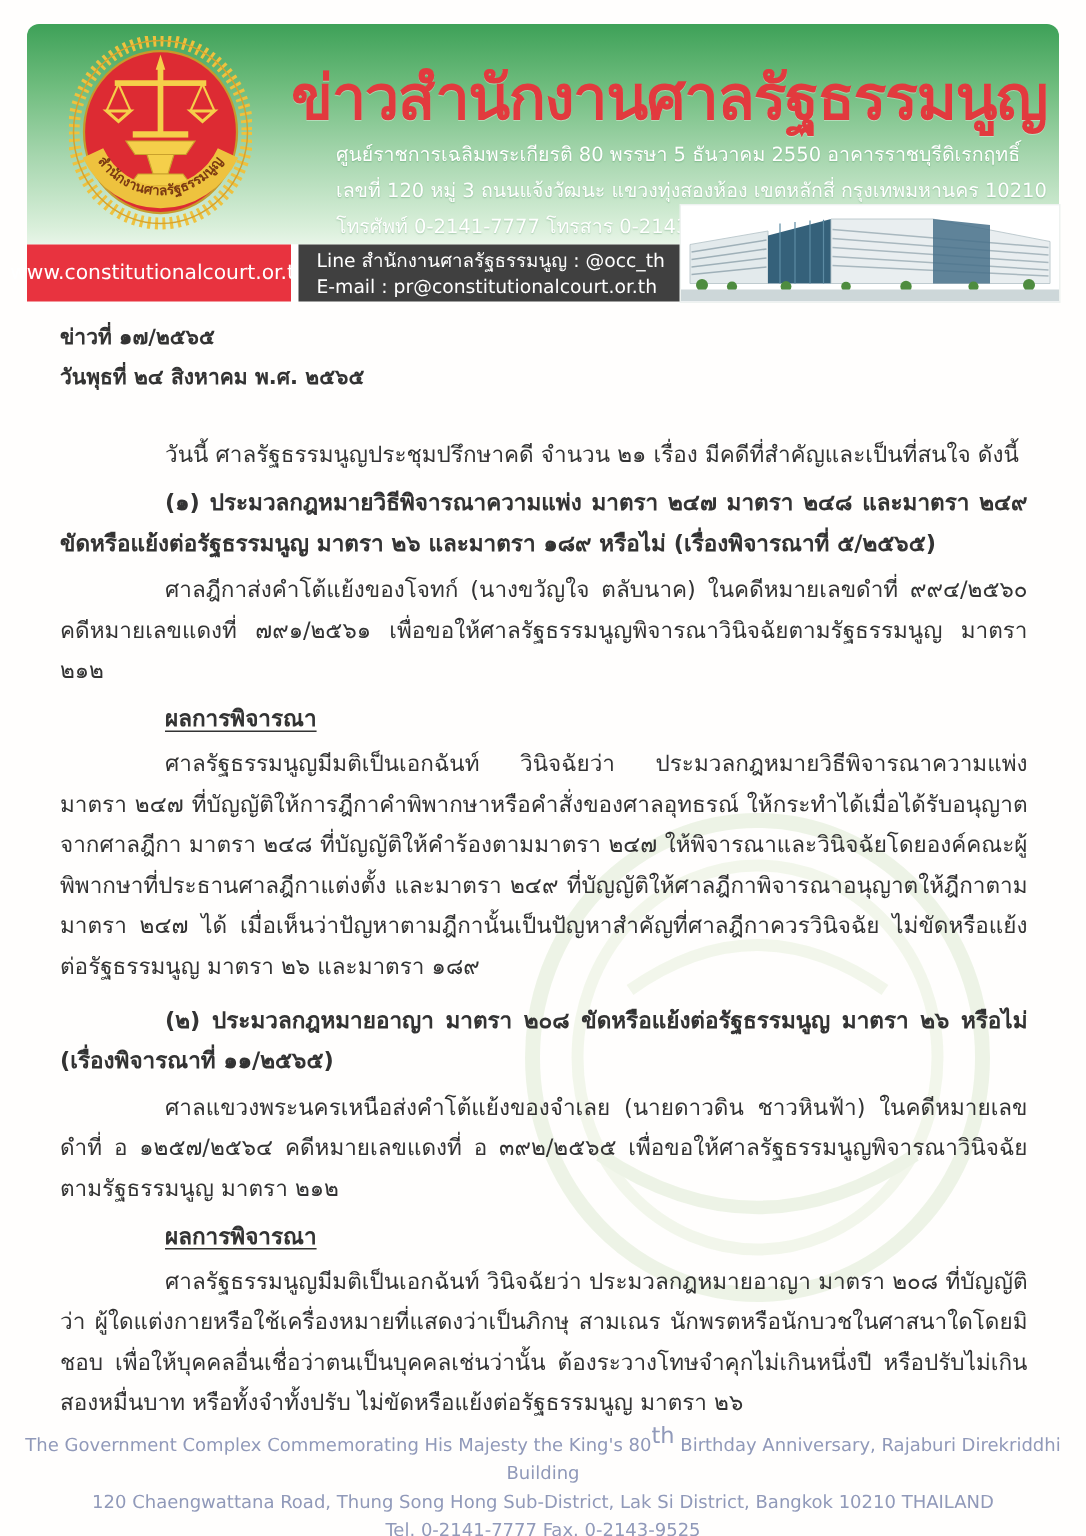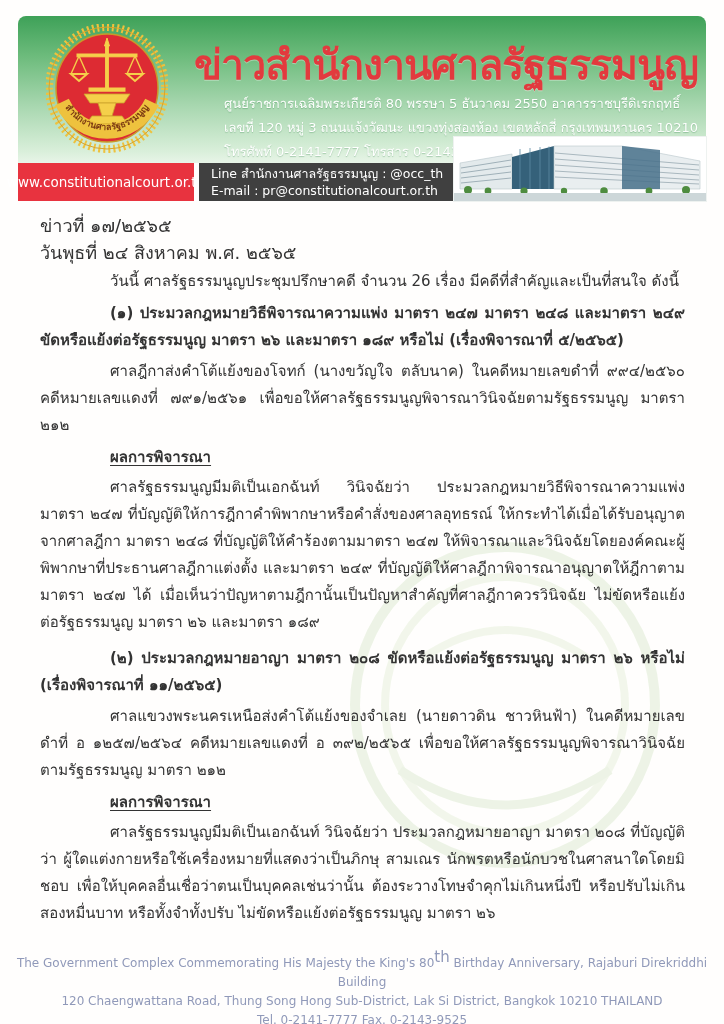--- a/index.html
+++ b/index.html
@@ -82,23 +82,23 @@
     width: 645px;
     color: #333333;
     font-size: 15px;
     line-height: 27px;
   }
   .doc-body p { text-align: justify; text-indent: 70px; }
   .intro-quote { text-indent: 34px; margin-bottom: 8px; }
   .meta-line {
     text-align: right; text-indent: 0 !important;
     padding-right: 64px;
-    font-weight: normal; font-size: 18px;
-  }
-  .meta-date { margin-bottom: 2px; }
+    font-weight: bold; font-size: 14px;
+  }
+  .meta-date { margin-bottom: 24px; }
   .opening { margin-bottom: 5px; }
   .case-heading { font-weight: bold; margin-bottom: 4px; }
   .case-detail { margin-bottom: 5px; }
   .result-heading {
     text-indent: 0 !important;
     margin-left: 70px;
     font-weight: bold;
     margin-bottom: 3px;
   }
   .result-heading span { text-decoration: underline; text-underline-offset: 3px; }
@@ -234,21 +234,21 @@
       <path d="M 60,230 Q 165,300 270,230" fill="none" stroke="#dcead0" stroke-width="9"></path>
       <path d="M 80,120 Q 165,60 250,120" fill="none" stroke="#e6f0da" stroke-width="8"></path>
     </svg>
   </div>
 
   <div class="doc-body">
 
     <p class="meta-line">ข่าวที่ ๑๗/๒๕๖๕</p>
     <p class="meta-line meta-date">วันพุธที่ ๒๔ สิงหาคม พ.ศ. ๒๕๖๕</p>
 
-    <p class="opening">วันนี้ ศาลรัฐธรรมนูญประชุมปรึกษาคดี จำนวน 26 เรื่อง มีคดีที่สำคัญและเป็นที่สนใจ ดังนี้</p>
+    <p class="opening">วันนี้ ศาลรัฐธรรมนูญประชุมปรึกษาคดี จำนวน ๒๑ เรื่อง มีคดีที่สำคัญและเป็นที่สนใจ ดังนี้</p>
 
     <p class="case-heading">(๑) ประมวลกฎหมายวิธีพิจารณาความแพ่ง มาตรา ๒๔๗ มาตรา ๒๔๘ และมาตรา ๒๔๙ ขัดหรือแย้งต่อรัฐธรรมนูญ มาตรา ๒๖ และมาตรา ๑๘๙ หรือไม่ (เรื่องพิจารณาที่ ๕/๒๕๖๕)</p>
     <p class="case-detail">ศาลฎีกาส่งคำโต้แย้งของโจทก์ (นางขวัญใจ ตลับนาค) ในคดีหมายเลขดำที่ ๙๙๔/๒๕๖๐ คดีหมายเลขแดงที่ ๗๙๑/๒๕๖๑ เพื่อขอให้ศาลรัฐธรรมนูญพิจารณาวินิจฉัยตามรัฐธรรมนูญ มาตรา ๒๑๒</p>
     <p class="result-heading"><span>ผลการพิจารณา</span></p>
     <p class="case-result">ศาลรัฐธรรมนูญมีมติเป็นเอกฉันท์ วินิจฉัยว่า ประมวลกฎหมายวิธีพิจารณาความแพ่ง มาตรา ๒๔๗ ที่บัญญัติให้การฎีกาคำพิพากษาหรือคำสั่งของศาลอุทธรณ์ ให้กระทำได้เมื่อได้รับอนุญาตจากศาลฎีกา มาตรา ๒๔๘ ที่บัญญัติให้คำร้องตามมาตรา ๒๔๗ ให้พิจารณาและวินิจฉัยโดยองค์คณะผู้พิพากษาที่ประธานศาลฎีกาแต่งตั้ง และมาตรา ๒๔๙ ที่บัญญัติให้ศาลฎีกาพิจารณาอนุญาตให้ฎีกาตามมาตรา ๒๔๗ ได้ เมื่อเห็นว่าปัญหาตามฎีกานั้นเป็นปัญหาสำคัญที่ศาลฎีกาควรวินิจฉัย ไม่ขัดหรือแย้งต่อรัฐธรรมนูญ มาตรา ๒๖ และมาตรา ๑๘๙</p>
 
     <p class="case-heading">(๒) ประมวลกฎหมายอาญา มาตรา ๒๐๘ ขัดหรือแย้งต่อรัฐธรรมนูญ มาตรา ๒๖ หรือไม่ (เรื่องพิจารณาที่ ๑๑/๒๕๖๕)</p>
     <p class="case-detail">ศาลแขวงพระนครเหนือส่งคำโต้แย้งของจำเลย (นายดาวดิน ชาวหินฟ้า) ในคดีหมายเลขดำที่ อ ๑๒๕๗/๒๕๖๔ คดีหมายเลขแดงที่ อ ๓๙๒/๒๕๖๕ เพื่อขอให้ศาลรัฐธรรมนูญพิจารณาวินิจฉัยตามรัฐธรรมนูญ มาตรา ๒๑๒</p>
     <p class="result-heading"><span>ผลการพิจารณา</span></p>
     <p class="case-result">ศาลรัฐธรรมนูญมีมติเป็นเอกฉันท์ วินิจฉัยว่า ประมวลกฎหมายอาญา มาตรา ๒๐๘ ที่บัญญัติว่า ผู้ใดแต่งกายหรือใช้เครื่องหมายที่แสดงว่าเป็นภิกษุ สามเณร นักพรตหรือนักบวชในศาสนาใดโดยมิชอบ เพื่อให้บุคคลอื่นเชื่อว่าตนเป็นบุคคลเช่นว่านั้น ต้องระวางโทษจำคุกไม่เกินหนึ่งปี หรือปรับไม่เกินสองหมื่นบาท หรือทั้งจำทั้งปรับ ไม่ขัดหรือแย้งต่อรัฐธรรมนูญ มาตรา ๒๖</p>

